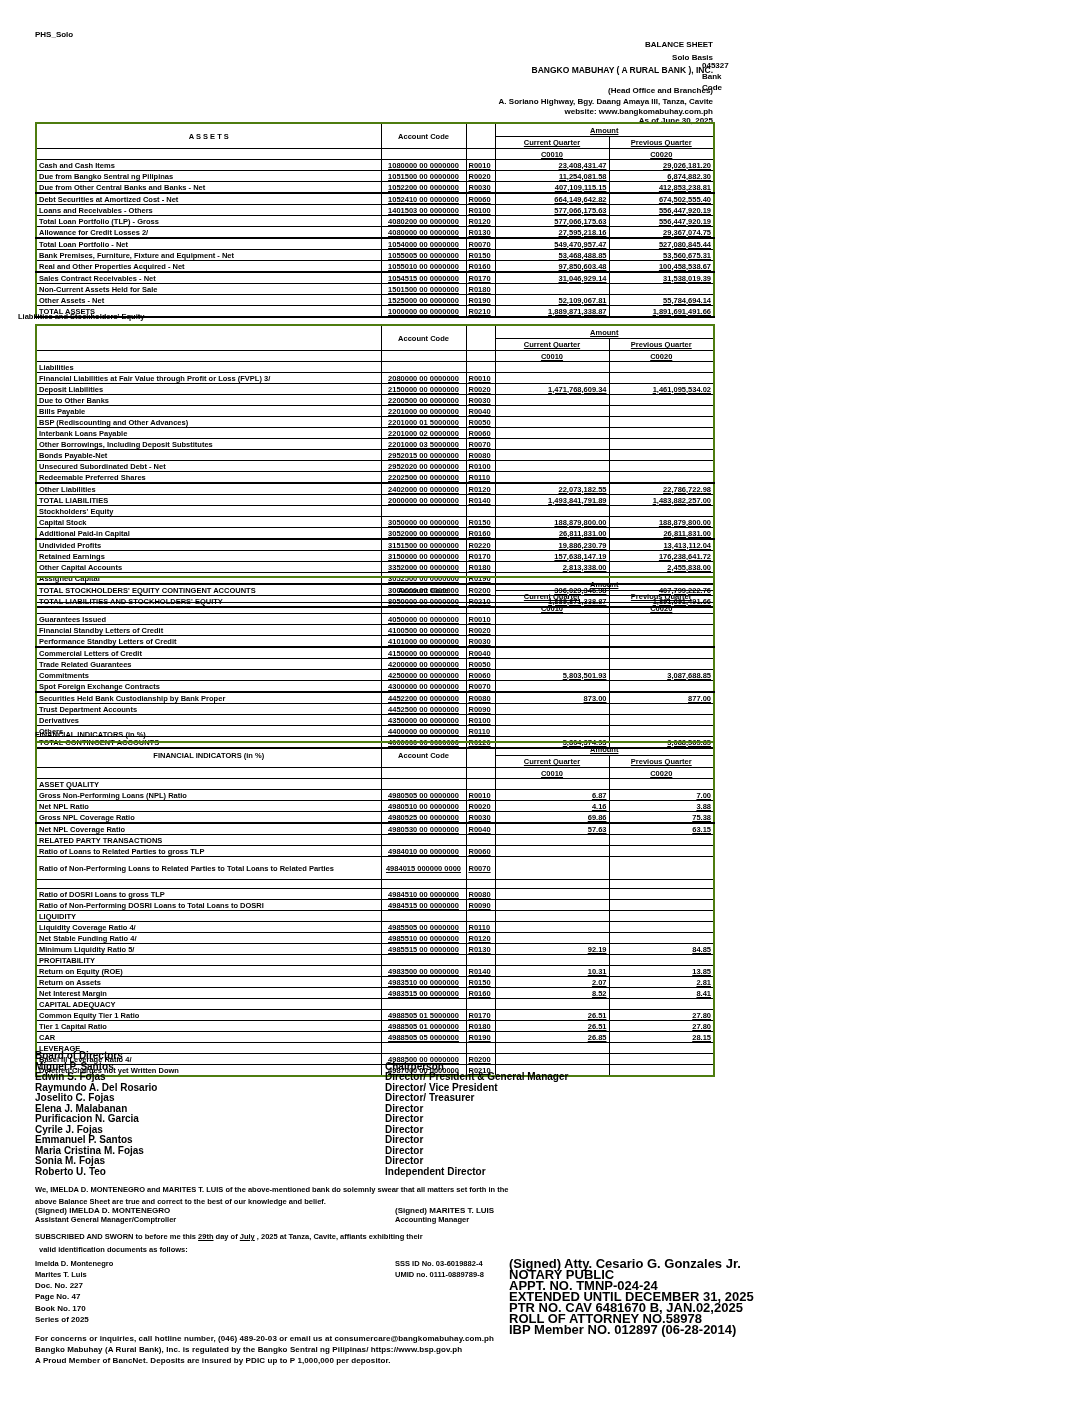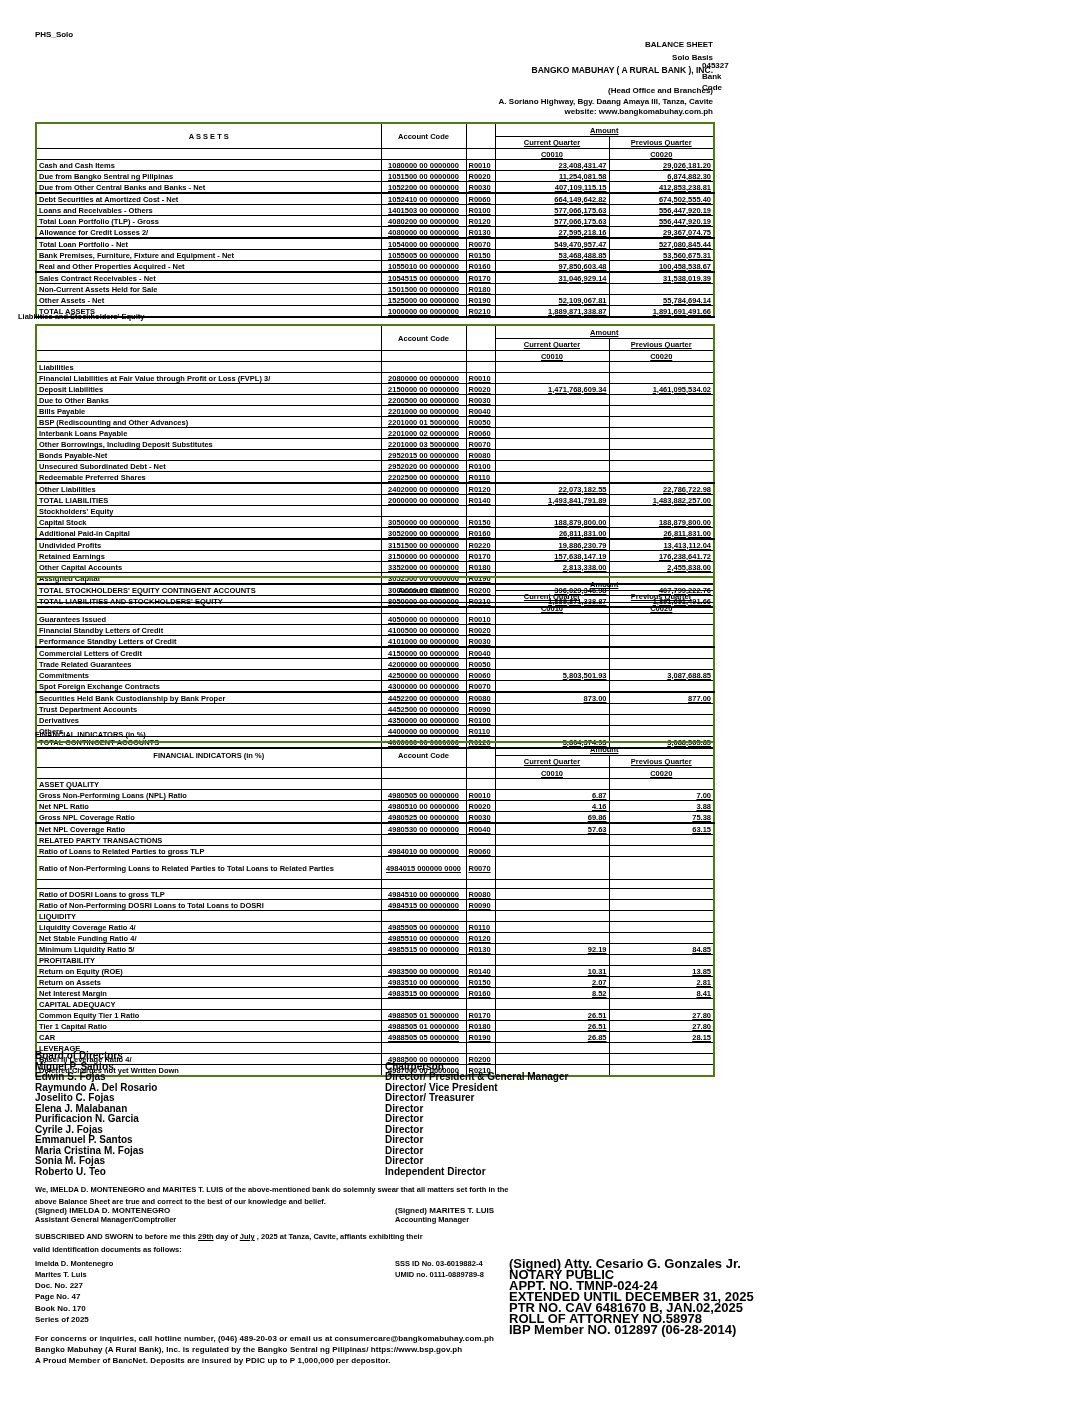--- a/index.html
+++ b/index.html
@@ -51,20 +51,21 @@
 <div class="abs corner">PHS_Solo</div>
 
 <div class="abs hdr">
   <div>BALANCE SHEET</div>
   <div>Solo Basis</div>
   <div class="bank">BANGKO MABUHAY ( A RURAL BANK ), INC.</div>
   <div class="gap"></div>
   <div>(Head Office and Branches)</div>
   <div class="tight">A. Soriano Highway, Bgy. Daang Amaya III, Tanza, Cavite</div>
   <div class="tight">website: www.bangkomabuhay.com.ph</div>
+  <div class="tight">As of June 30, 2025</div>
 </div>
 
 <div class="abs bankcode">
   <div>045327</div>
   <div>Bank</div>
   <div>Code</div>
 </div>
 
 <div class="abs" style="left:35px;top:122px;">
     <table class="bsp">
@@ -780,21 +781,21 @@
   <div class="sig-role">Assistant General Manager/Comptroller</div>
 </div>
 <div class="abs" style="left:395px;top:1206px;">
   <div class="sig-name">(Signed) MARITES  T. LUIS</div>
   <div class="sig-role">Accounting  Manager</div>
 </div>
 
 <div class="abs small" style="left:35px;top:1231px;width:700px;">
   <span>SUBSCRIBED AND SWORN to before me this </span><span class="u">29th</span><span> day of </span><span class="u">July</span><span> , 2025  at Tanza, Cavite, affiants exhibiting their</span>
 </div>
-<div class="abs small" style="left:33px;top:1244px;">valid identification documents as follows:</div>
+<div class="abs small" style="left:39px;top:1244px;">valid identification documents as follows:</div>
 
 <div class="abs small" style="left:35px;top:1258px;">
   <div>Imelda D. Montenegro</div>
   <div>Marites  T. Luis</div>
 </div>
 <div class="abs small" style="left:395px;top:1258px;">
   <div>SSS ID No. 03-6019882-4</div>
   <div>UMID no. 0111-0889789-8</div>
 </div>
 

